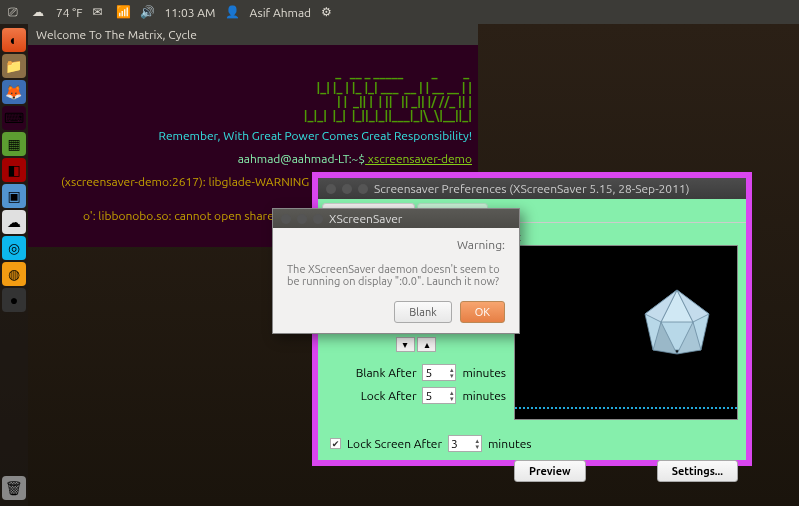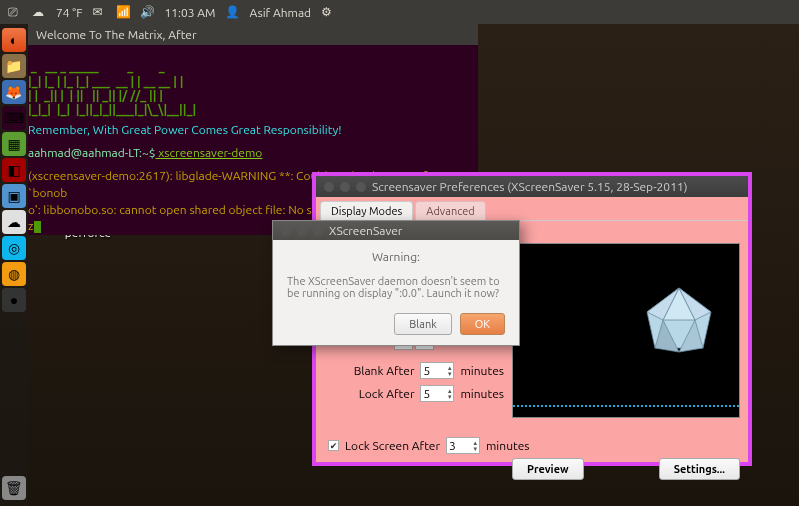--- a/index.html
+++ b/index.html
@@ -14,34 +14,34 @@
 
 .wallpaper { position: absolute; top: 24px; left: 0; right: 0; bottom: 0; background: linear-gradient(#2b2016, #1a140c); }
 
 
 .launcher { position: absolute; left: 0; top: 24px; width: 28px; bottom: 0; background: rgba(30,25,22,.6); display: flex; flex-direction: column; align-items: center; padding-top: 4px; gap: 2px; z-index: 50; }
 .launcher .item { width: 24px; height: 24px; border-radius: 4px; display: flex; align-items: center; justify-content: center; font-size: 14px; }
 
 
 .terminal-window { position: absolute; top: 24px; left: 28px; width: 450px; height: 200px; background: #2c001e; z-index: 40; }
 .terminal-title { background: #3c3b37; color: #dfdbd2; padding: 4px 8px; font-size: 12px; display: flex; align-items: center; }
-.terminal-body { background: #2c001e; font-family: "Ubuntu Mono", monospace; font-size: 12px; padding: 0; color: #fff; line-height: 1.4; }
+.terminal-body { background: #2c001e; font-family: "Ubuntu Mono", monospace; font-size: 12px; padding: 6px; color: #fff; line-height: 1.4; text-align: right; }
 .ascii { color: #4e9a06; font-weight: bold; white-space: pre; font-size: 13px; line-height: 1.1; }
 .term-green { color: #86efac; }
 .term-cyan { color: #34e2e2; }
 .term-yellow { color: #c4a000; }
 .term-white { color: #84cc16; text-decoration: underline; }
 .cursor { display: inline-block; width: 7px; height: 12px; background: #4e9a06; vertical-align: middle; }
 
 
 .desktop-icon { position: absolute; width: 60px; text-align: center; color: #eee; font-size: 10px; z-index: 30; text-shadow: 1px 1px 2px #000; }
 .desktop-icon .folder { width: 40px; height: 32px; background: linear-gradient(#e8b060,#c08030); border-radius: 3px; margin: 0 auto 4px; }
 
 
-.prefs-window { position: absolute; left: 312px; top: 172px; width: 440px; height: 294px; background: #fca5a5; border: 4px solid #d946ef; z-index: 45; }
+.prefs-window { position: absolute; left: 312px; top: 172px; width: 440px; height: 294px; background: #86efac; border: 6px solid #d946ef; z-index: 45; }
 .prefs-title { background: linear-gradient(#4c4c4c,#3c3c3c); color: #ccc; padding: 4px 8px; font-size: 11px; display: flex; align-items: center; gap: 6px; }
 .win-ctrl { width: 10px; height: 10px; border-radius: 50%; background: #555; }
 .tabs { display: flex; border-bottom: 1px solid #ccc; padding: 4px 4px 0; gap: 2px; }
 .tab { padding: 3px 10px; border: 1px solid #ccc; border-bottom: none; border-radius: 4px 4px 0 0; background: #f2f1f0; font-size: 11px; }
 .prefs-body { display: flex; padding: 8px; gap: 8px; }
 .left-col { width: 180px; }
 .mode-row { font-size: 11px; margin-bottom: 6px; }
 .select { border: 1px solid #aaa; padding: 2px 4px; background: #fff; display: inline-block; font-size: 11px; }
 .saver-list { border: 1px solid #ccc; background: #fff; height: 76px; overflow: hidden; }
 .saver-row { display: flex; align-items: center; padding: 1px 4px; font-size: 11px; gap: 4px; }
@@ -54,24 +54,24 @@
 .spin-arrows { display: inline-block; font-size: 7px; line-height: 6px; margin-left: auto; color: #555; }
 .right-col { flex: 1; }
 .preview-pane { background: #000; border: 1px solid #888; height: 175px; position: relative; }
 .preview-wave { position: absolute; left: 0; right: 0; bottom: 10px; height: 2px; background: linear-gradient(90deg,#2ad 0,#2ad 2px,transparent 2px,transparent 4px); background-size: 4px 2px; }
 .solid3d { position: absolute; right: 20px; top: 40px; width: 80px; height: 80px; }
 .btn-row { display: flex; justify-content: space-between; margin-top: 40px; font-weight: bold; }
 .btn { border: 1px solid #aaa; padding: 4px 14px; background: linear-gradient(#fafafa,#e8e8e8); border-radius: 3px; font-size: 11px; }
 .lock-row { position: absolute; bottom: 8px; left: 12px; display: flex; align-items: center; gap: 6px; font-size: 11px; }
 
 
-.dialog { position: absolute; left: 272px; top: 220px; width: 248px; background: #f2f1f0; border: 1px solid #888; z-index: 60; box-shadow: 4px 4px 12px rgba(0,0,0,.4); }
+.dialog { position: absolute; left: 272px; top: 208px; width: 248px; background: #f2f1f0; border: 1px solid #888; z-index: 60; box-shadow: 4px 4px 12px rgba(0,0,0,.4); }
 .dialog-title { background: linear-gradient(#5a5955,#4c4b47); color: #ddd; padding: 3px 8px; font-size: 11px; display: flex; align-items: center; gap: 6px; }
 .dialog-body { padding: 10px 14px; color: #555; }
-.dialog-h { text-align: center; font-size: 12px; color: #666; margin-bottom: 12px; }
+.dialog-h { text-align: right; font-size: 12px; color: #666; margin-bottom: 12px; }
 .dialog-msg { font-size: 11px; color: #777; margin-bottom: 14px; }
 .dialog-btns { display: flex; justify-content: flex-end; gap: 8px; }
 .btn.primary { background: linear-gradient(#f7a56f,#e67f45); color: #fff; border-color: #b85; }
 
 </style>
 </head>
 <body>
 
 <div class="top-panel">
   <div class="right">
@@ -109,21 +109,21 @@
   <div class="folder"></div>
   <span>Debian</span>
 </div>
 <div class="desktop-icon" style="left:58px;top:190px">
   <div class="folder"></div>
   <span>perforce</span>
 </div>
 
 <div class="terminal-window">
   <div class="terminal-title">
-    <span>Welcome To The Matrix, After</span>
+    <span>Welcome To The Matrix, Cycle</span>
   </div>
   <div class="terminal-body">
     <div class="ascii">
 <span> _   __ _ _____          _         _ </span>
 <span>|_| |_ | |_ |_| ___  __ | | __ __ | |</span>
 <span>| |  _|| |  | ||   || _|| |/ //_ || |</span>
 <span>|_|_|  |_|  |_||_|_||___|_|\_\|__||_|</span></div>
     <div style="height:6px"></div>
     <div class="term-cyan">Remember, With Great Power Comes Great Responsibility!</div>
     <div style="height:6px"></div>

